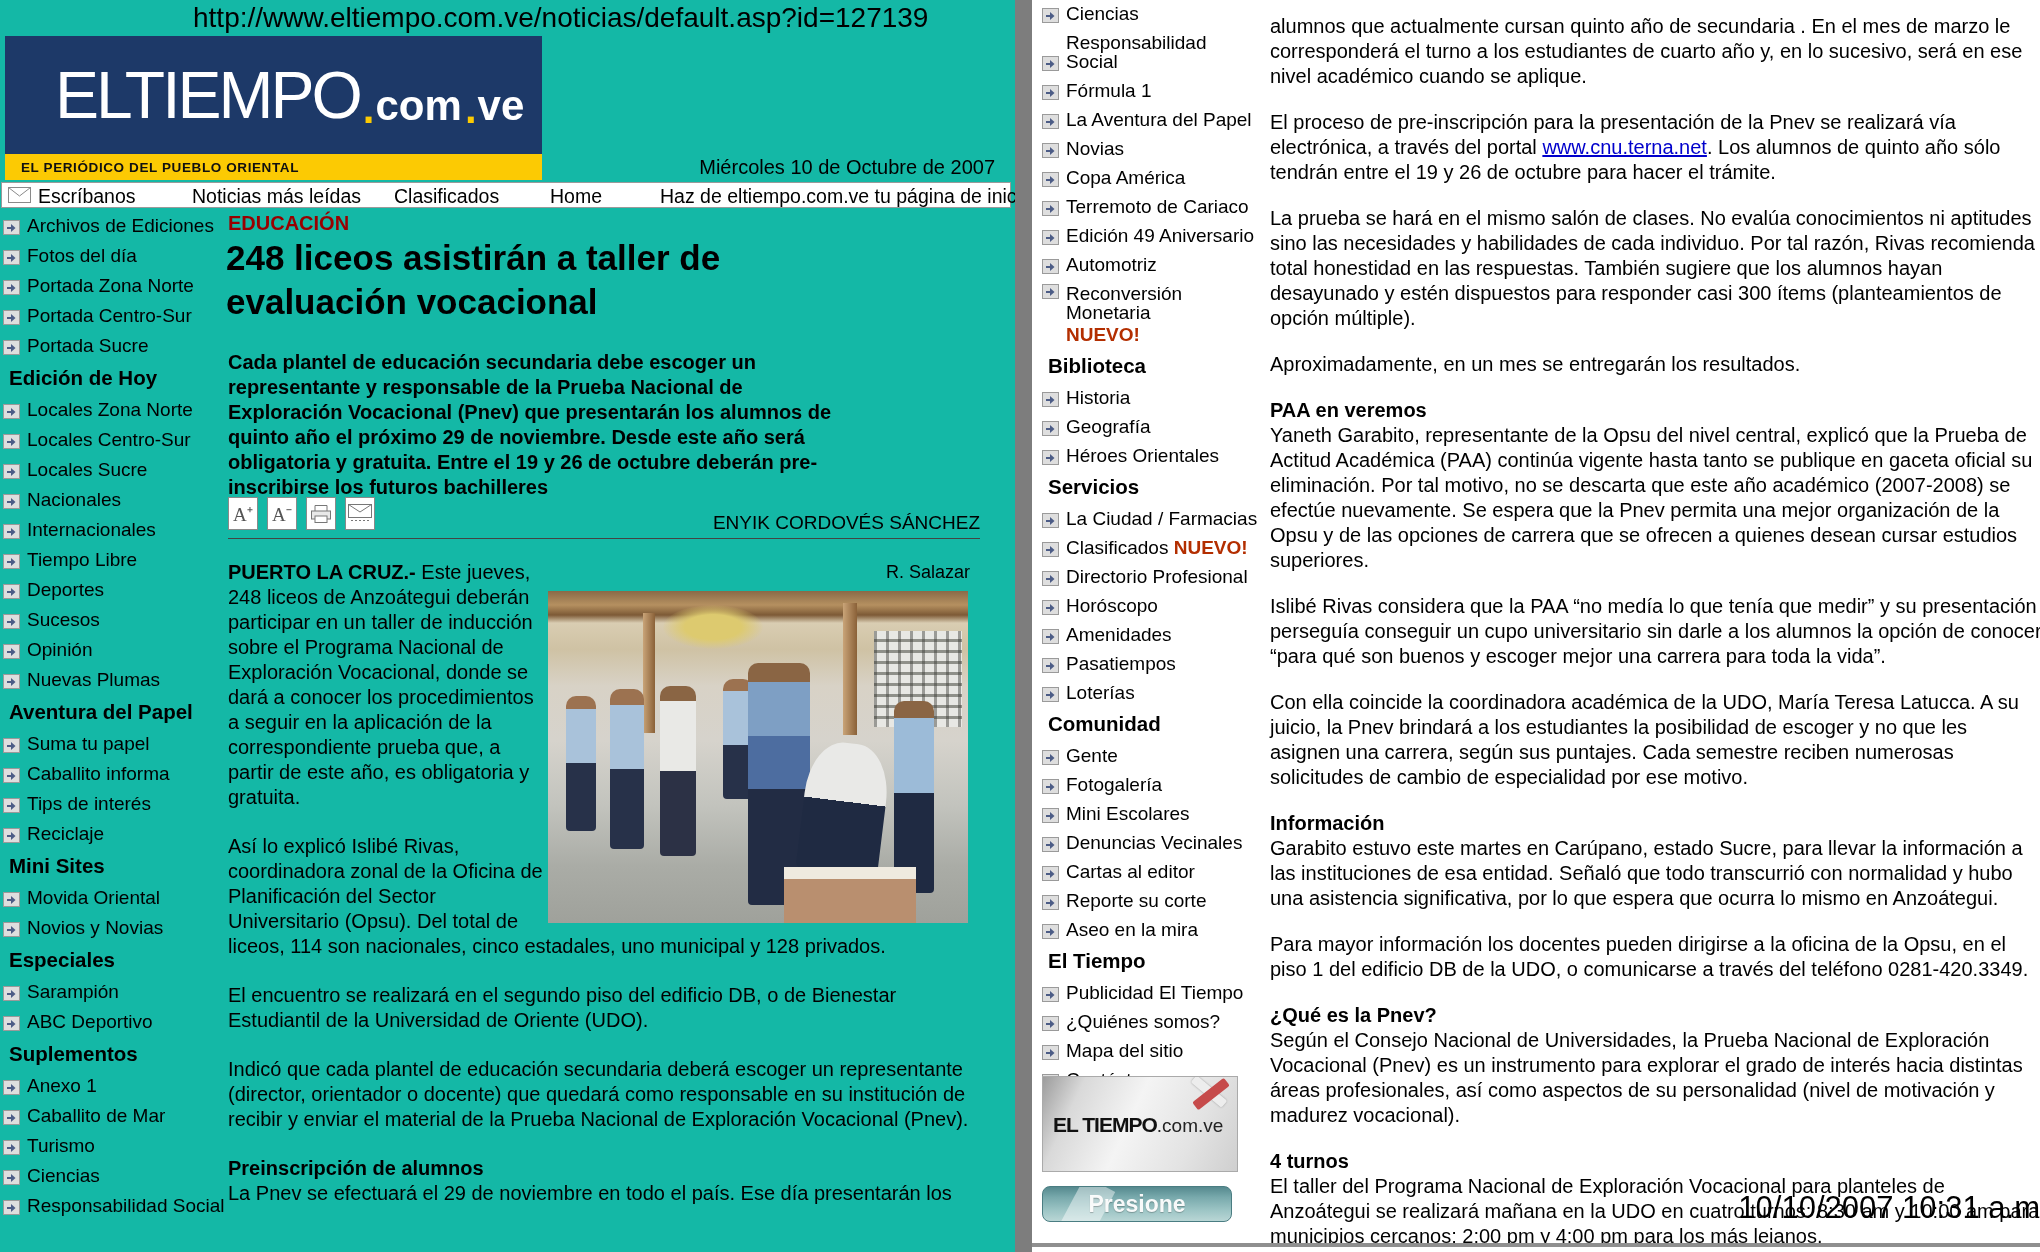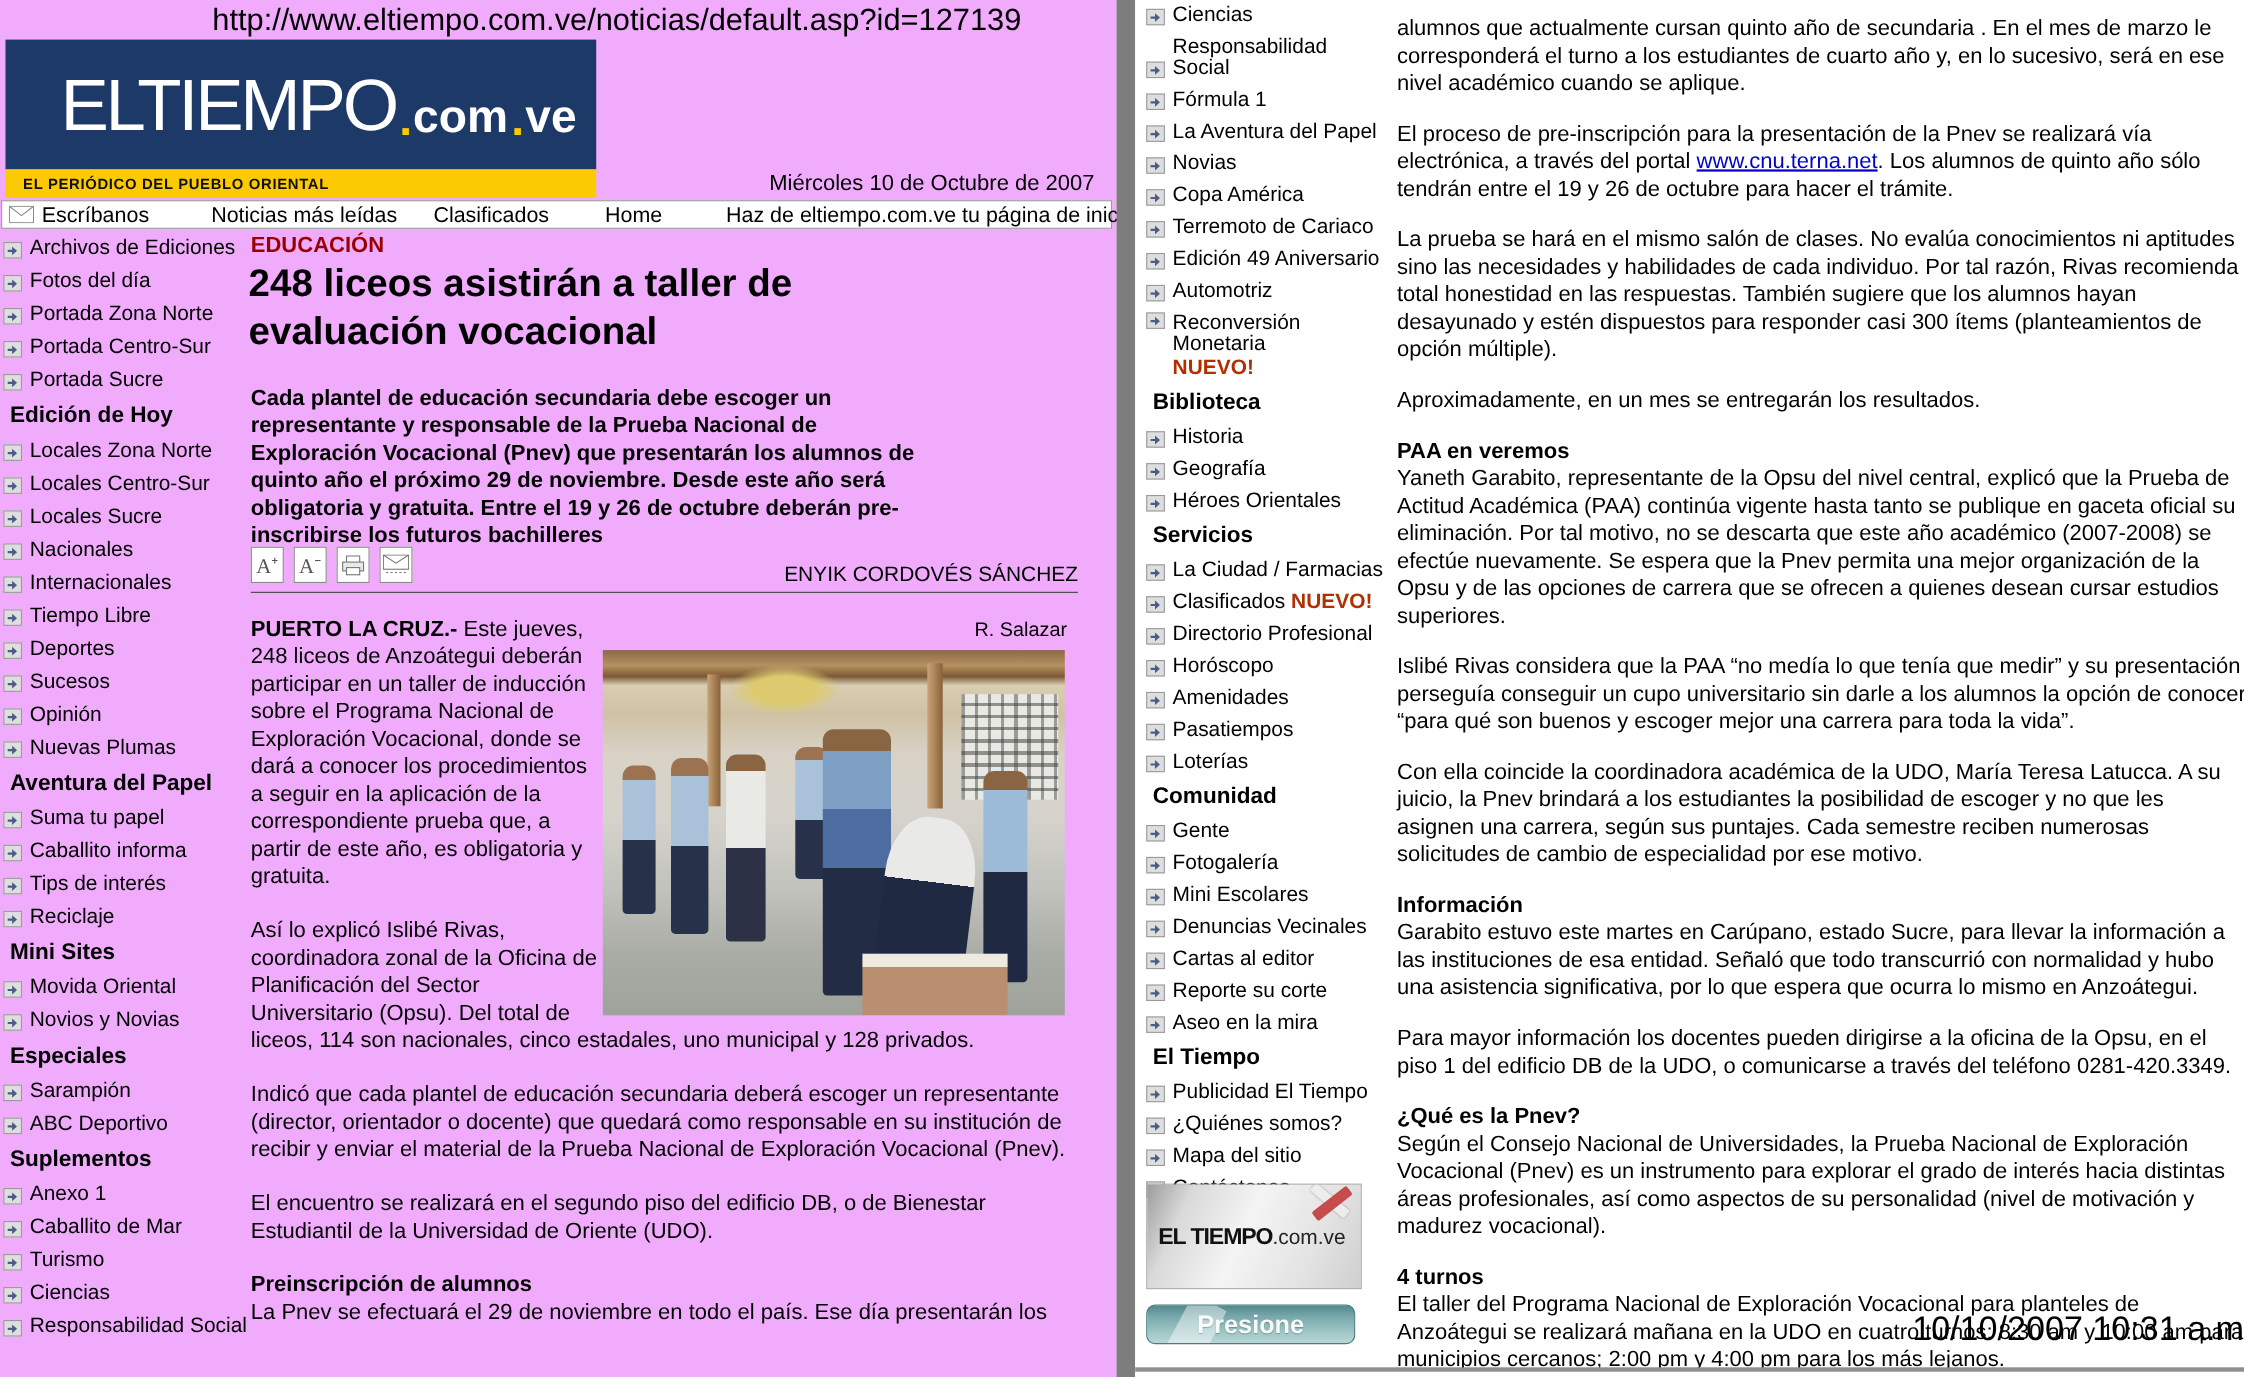--- a/index.html
+++ b/index.html
@@ -2,21 +2,21 @@
 <html><head>
 <meta charset="utf-8">
 <style>
   html,body{margin:0;padding:0;}
   body{
     width:2040px;height:1252px;position:relative;overflow:hidden;
     background:#fff;color:#000;
     font-family:"Liberation Sans", sans-serif;
   }
   
-  .page-left{position:absolute;left:0;top:0;width:1015px;height:1252px;background:#f0abfc;}
+  .page-left{position:absolute;left:0;top:0;width:1015px;height:1252px;background:#14b8a6;}
   .page-divider{position:absolute;left:1015px;top:0;width:17px;height:1252px;background:#7d7d7d;}
   .page-right{position:absolute;left:1032px;top:0;width:1008px;height:1252px;background:#fff;}
   
   .url-line{position:absolute;left:193px;top:2px;font-size:28px;white-space:nowrap;}
   .timestamp{position:absolute;right:0px;top:1190px;font-size:31px;white-space:nowrap;}
   .bottom-rule{position:absolute;left:0;top:1243px;width:1008px;height:4px;background:#8f8f8f;}
   
   .logo-box{position:absolute;left:5px;top:36px;width:537px;height:118px;background:#1d3968;
     display:flex;align-items:center;padding-left:50px;box-sizing:border-box;}
   .logo-main{color:#fff;font-size:66px;font-weight:400;letter-spacing:-3px;line-height:1;}
@@ -451,24 +451,24 @@
         <i class="ph-table"></i>
       </div>
     </figure>
   <div class="para">
         <div><b>PUERTO LA CRUZ.-</b> Este jueves, 248 liceos de Anzoátegui deberán participar en un taller de inducción sobre el Programa Nacional de Exploración Vocacional, donde se dará a conocer los procedimientos a seguir en la aplicación de la correspondiente prueba que, a partir de este año, es obligatoria y gratuita.</div>
       </div>
       <div class="para">
         <div>Así lo explicó Islibé Rivas, coordinadora zonal de la Oficina de Planificación del Sector Universitario (Opsu). Del total de liceos, 114 son nacionales, cinco estadales, uno municipal y 128 privados.</div>
       </div>
       <div class="para">
+        <div>El encuentro se realizará en el segundo piso del edificio DB, o de Bienestar Estudiantil de la Universidad de Oriente (UDO).</div>
+      </div>
+      <div class="para">
         <div>Indicó que cada plantel de educación secundaria deberá escoger un representante (director, orientador o docente) que quedará como responsable en su institución de recibir y enviar el material de la Prueba Nacional de Exploración Vocacional (Pnev).</div>
-      </div>
-      <div class="para">
-        <div>El encuentro se realizará en el segundo piso del edificio DB, o de Bienestar Estudiantil de la Universidad de Oriente (UDO).</div>
       </div>
       <div class="para">
         <div class="subhead">Preinscripción de alumnos</div>
         <div>La Pnev se efectuará el 29 de noviembre en todo el país. Ese día presentarán los</div>
       </div>
     </div>
 </div>
 
 <div class="page-divider"></div>
 

